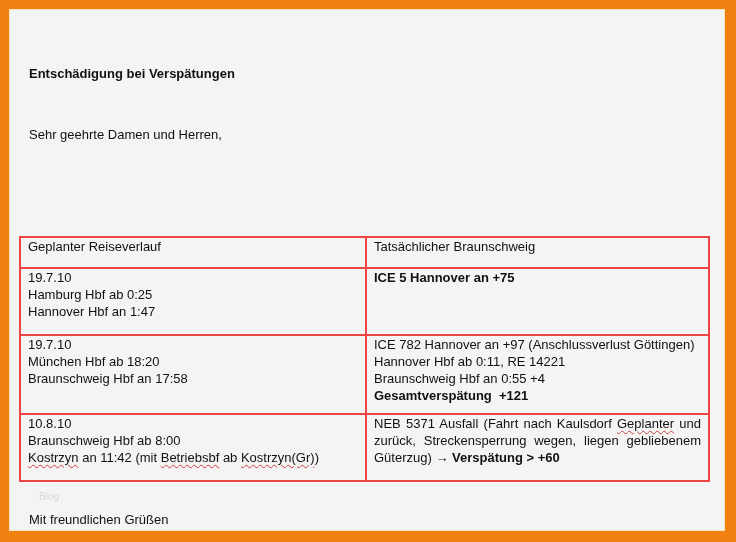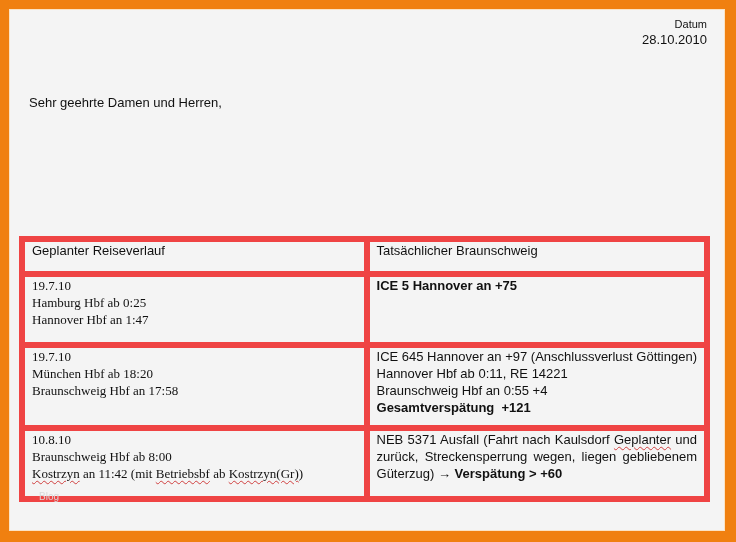--- a/index.html
+++ b/index.html
@@ -41,21 +41,21 @@
     .subject {
       position: absolute;
       left: 20px;
       top: 57px;
       font-size: 13px;
       font-weight: bold;
     }
     .salutation {
       position: absolute;
       left: 20px;
-      top: 86px;
+      top: 118px;
       font-size: 13px;
     }
     .body-text {
       position: absolute;
       left: 20px;
       top: 131px;
       width: 678px;
       font-size: 13px;
       line-height: 17px;
       text-align: justify;
@@ -63,30 +63,30 @@
     .trip-table {
       position: absolute;
       left: 10px;
       top: 227px;
       width: 691px;
       border-collapse: collapse;
       font-size: 13px;
       line-height: 17px;
     }
     .trip-table th, .trip-table td {
-      border: 6px solid #ef4444;
+      border: 2px solid #ef4444;
       vertical-align: top;
       text-align: left;
       padding: 0 7px;
       font-weight: normal;
     }
     .trip-table th {
       height: 29px;
     }
-    .trip-table td.col-planned { width: 330px; font-family: Liberation Serif, serif; }
+    .trip-table td.col-planned { width: 330px; }
     .row-1 td { height: 65px; }
     .row-2 td { height: 77px; }
     .row-3 td { height: 65px; margin-top: 27px; }
     .trip-table td .line { display: block; white-space: nowrap; }
     .trip-table td.justify .line { white-space: normal; text-align: justify; }
     .bold { font-weight: bold; }
     .spell {
       text-decoration: underline wavy #d04040;
       text-decoration-thickness: 1px;
       text-underline-offset: 2px;
@@ -103,25 +103,22 @@
       left: 20px;
       top: 503px;
       font-size: 13px;
     }
   </style>
 </head>
 <body>
 
 <div class="page">
 
-  <div class="date-block">
-    <div class="date-label">Datum</div>
-    <div class="date-value">28.10.2010</div>
-  </div>
 
+  <div class="subject">Entschädigung bei Verspätungen</div>
 
   <div class="salutation">Sehr geehrte Damen und Herren,</div>
 
 
   <table class="trip-table">
     <thead>
       <tr>
         <th>Geplanter Reiseverlauf</th>
         <th>Tatsächlicher Braunschweig</th>
       </tr>
@@ -137,34 +134,35 @@
           <span class="line bold">ICE 5 Hannover an +75</span>
         </td>
       </tr>
       <tr class="row-2">
         <td class="col-planned">
           <span class="line">19.7.10</span>
           <span class="line">München Hbf ab 18:20</span>
           <span class="line">Braunschweig Hbf an 17:58</span>
         </td>
         <td>
-          <span class="line">ICE 645 Hannover an +97 (Anschlussverlust Göttingen)</span>
+          <span class="line">ICE 782 Hannover an +97 (Anschlussverlust Göttingen)</span>
           <span class="line">Hannover Hbf ab 0:11, RE 14221</span>
           <span class="line">Braunschweig Hbf an 0:55 +4</span>
           <span class="line bold" style="white-space:pre;">Gesamtverspätung  +121</span>
         </td>
       </tr>
       <tr class="row-3">
         <td class="col-planned">
           <span class="line">10.8.10</span>
           <span class="line">Braunschweig Hbf ab 8:00</span>
           <span class="line"><span class="spell">Kostrzyn</span><span style="white-space:pre;"> an 11:42 (mit </span><span class="spell">Betriebsbf</span><span style="white-space:pre;"> ab </span><span class="spell">Kostrzyn(Gr)</span><span>)</span></span>
         </td>
         <td class="justify">
           <span class="line"><span>NEB 5371 Ausfall (Fahrt nach Kaulsdorf </span><span class="spell">Geplanter</span><span> und zurück, Streckensperrung wegen, liegen gebliebenem Güterzug) → </span><span class="bold">Verspätung &gt; +60</span></span>
         </td>
       </tr>
     </tbody>
   </table>
 
   <div class="watermark">Blog</div>
 
+  <div class="closing">Mit freundlichen Grüßen</div>
 </div>
 
 </body></html>

